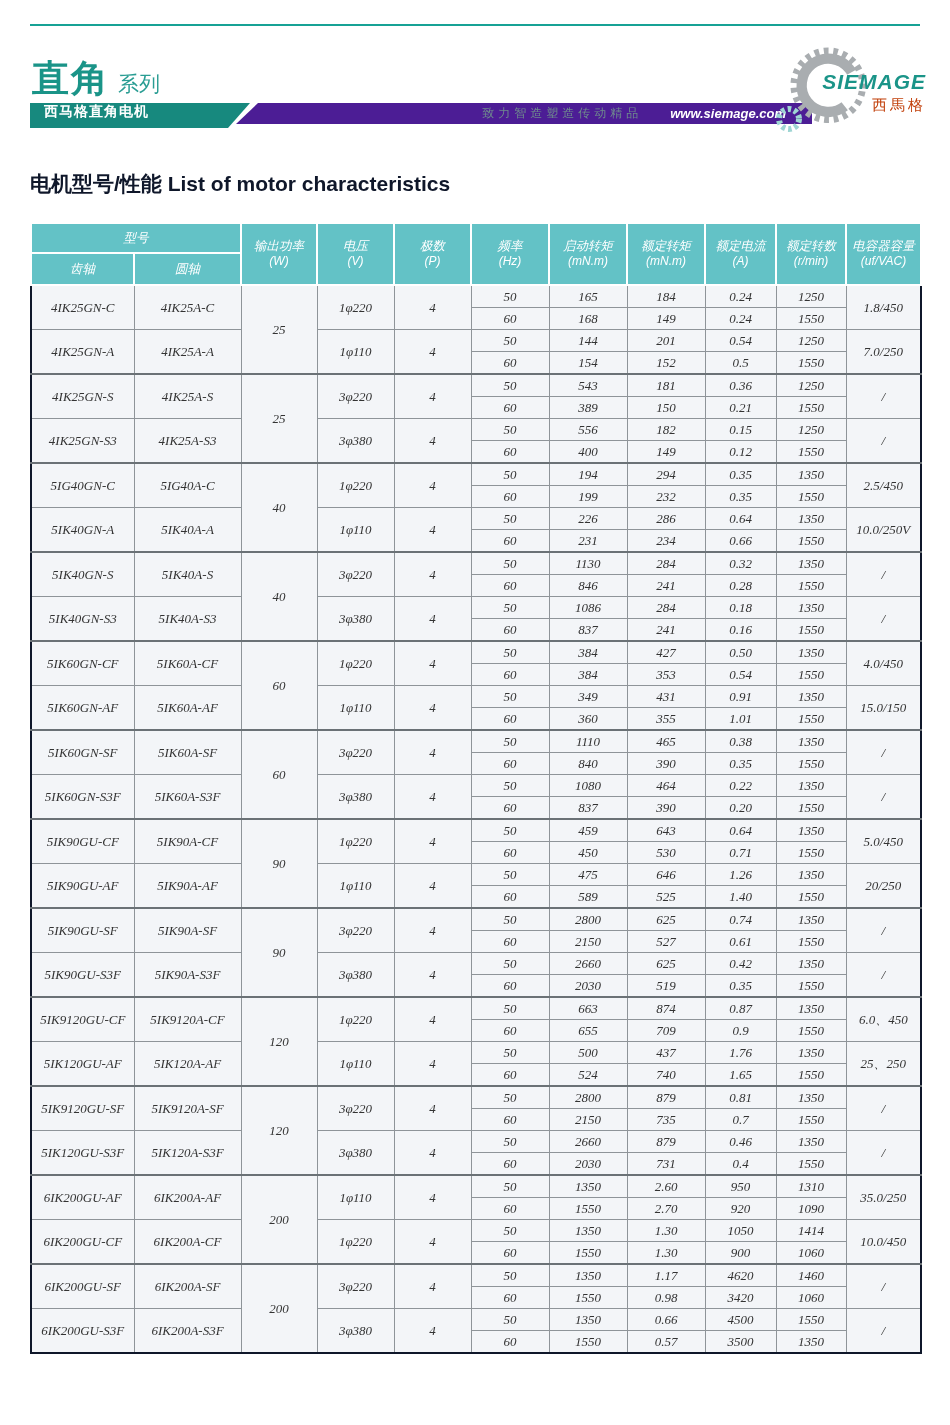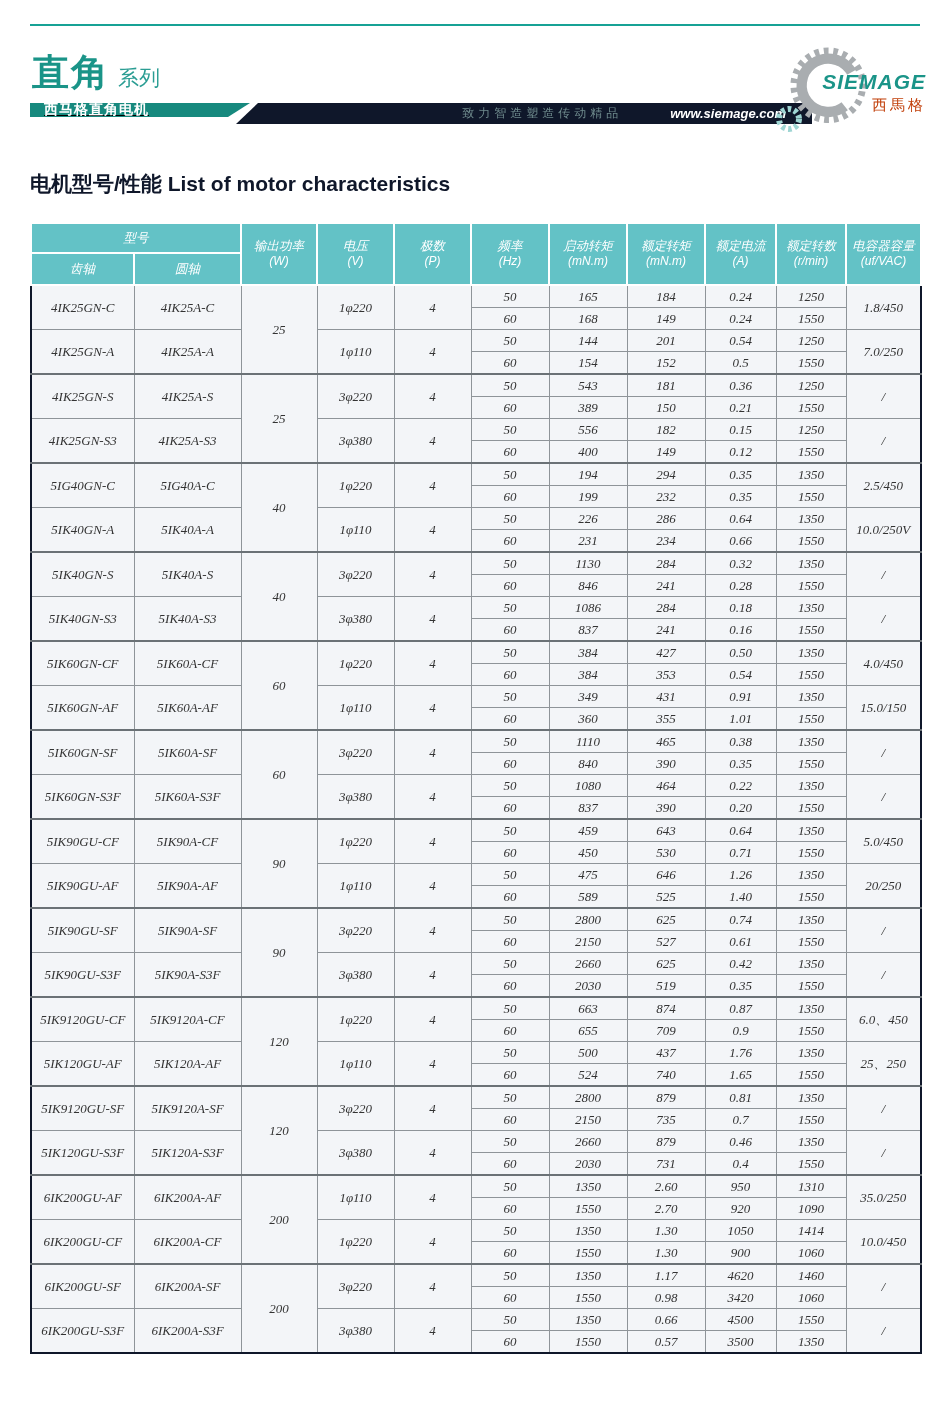--- a/index.html
+++ b/index.html
@@ -1,37 +1,37 @@
 <!DOCTYPE html>
 <html><head>
 <meta charset="utf-8">
 <style>
   html,body{margin:0;padding:0;background:#ffffff;}
   .page{position:relative;width:950px;height:1425px;background:#ffffff;overflow:hidden;
         font-family:"Liberation Sans","DejaVu Sans",sans-serif;}
 
   
   .top-rule{position:absolute;top:24px;left:30px;right:30px;height:2px;background:#17a295;}
-  .header-band{position:absolute;top:44px;left:30px;right:30px;height:56px;}
+  .header-band{position:absolute;top:50px;left:30px;right:30px;height:56px;}
   .series-block{position:absolute;left:2px;top:4px;white-space:nowrap;}
   .series-main{font-size:37px;font-weight:900;color:#1a9488;letter-spacing:2px;}
   .series-suffix{font-size:21px;color:#2a9d93;margin-left:8px;}
   .supplier-block{position:absolute;left:213px;top:8px;line-height:1.25;}
   .supplier-cn{font-size:15px;color:#2a9d93;}
   .supplier-cn b{font-weight:bold;}
   .supplier-en{font-size:13px;color:#2a9d93;}
 
   .banner{position:absolute;top:103px;left:30px;right:30px;height:21px;}
-  .banner-dark{position:absolute;left:0;top:0;width:220px;height:14px;background:#17897e;
+  .banner-dark{position:absolute;left:0;top:0;width:220px;height:25px;background:#17897e;
                clip-path:polygon(0 0,220px 0,198px 100%,0 100%);
-               display:flex;align-items:center;text-decoration:underline;}
+               display:flex;}
   .banner-dark-label{color:#ffffff;font-weight:bold;font-size:14px;padding-left:14px;letter-spacing:1px;}
-  .banner-light{position:absolute;left:206px;top:0;right:108px;height:21px;background:#0f172a;
+  .banner-light{position:absolute;left:206px;top:0;right:108px;height:21px;background:#4c1d95;
                 clip-path:polygon(22px 0,100% 0,100% 100%,0 100%);
-                display:flex;align-items:center;justify-content:flex-end;gap:48px;padding-right:26px;}
+                display:flex;align-items:center;justify-content:flex-end;gap:28px;padding-right:26px;}
   .banner-slogan{color:#6f8b8d;font-size:12px;letter-spacing:4px;}
   .banner-site{color:#ffffff;font-size:13px;font-weight:bold;font-style:italic;}
 
   .logo-block{position:absolute;top:44px;right:24px;width:140px;height:86px;}
   .logo-gear{position:absolute;left:0;top:0;}
   .logo-small-gear{position:absolute;left:-12px;bottom:-4px;}
   .logo-text{position:absolute;right:0;top:26px;font-size:21px;font-weight:900;font-style:italic;
              color:#1a9488;letter-spacing:1px;}
   .logo-cn{position:absolute;right:0;top:52px;font-size:15px;color:#c2410c;
            font-family:"Liberation Serif","DejaVu Serif",serif;letter-spacing:3px;}

